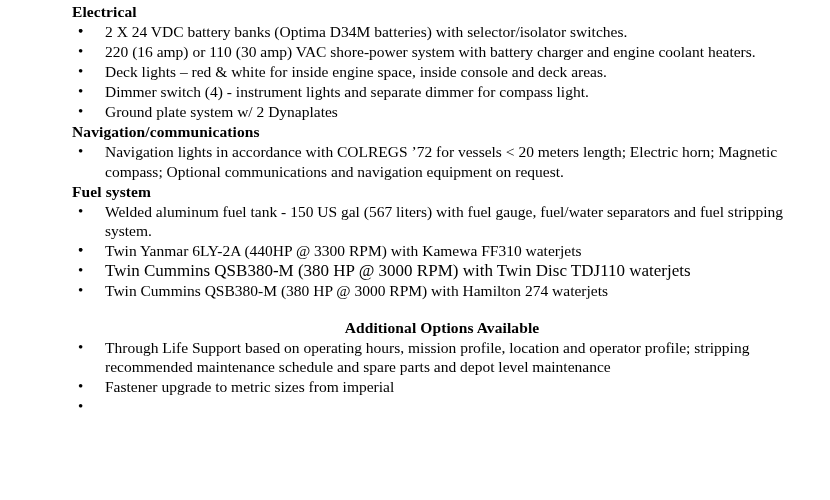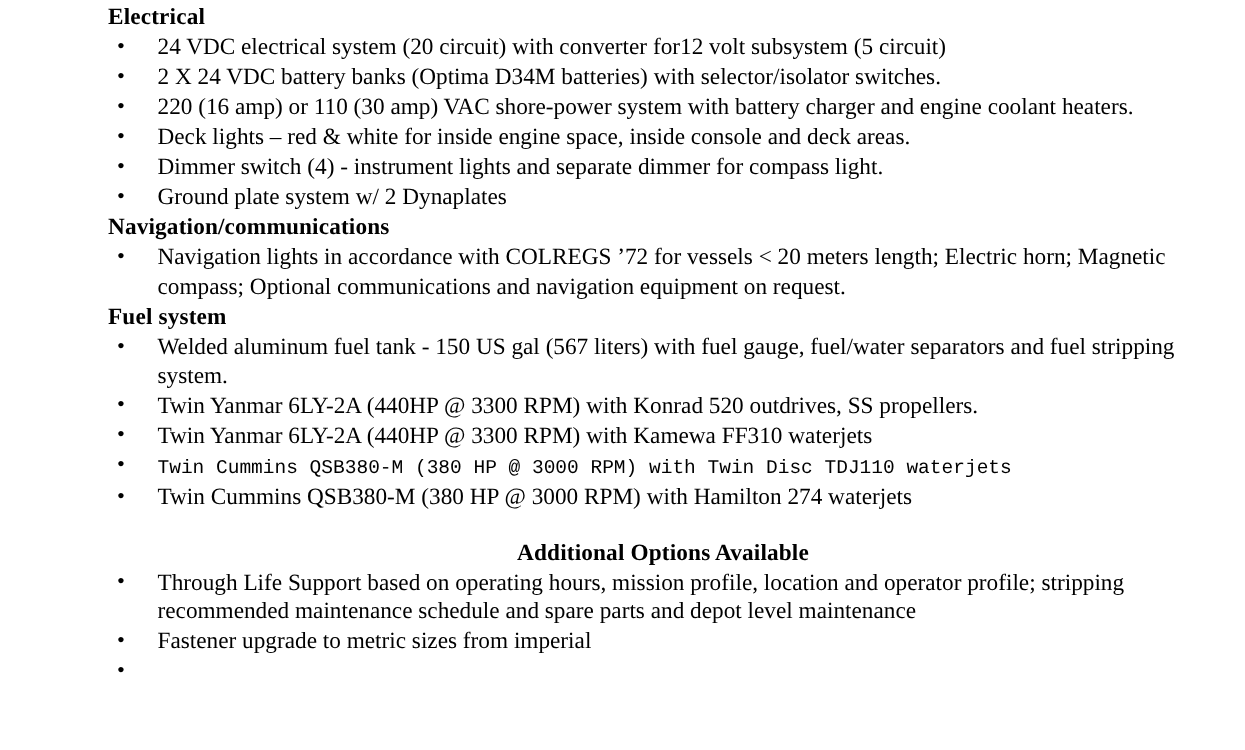--- a/index.html
+++ b/index.html
@@ -50,36 +50,35 @@
     text-align: left;
   }
   ul.bullets li .bullet-dot {
     position: absolute;
     left: 6px;
     top: 0;
     font-size: 15px;
     line-height: 19.5px;
   }
   li .small {
-    font-size: 13px;
-    font-family: Liberation Mono, monospace;
+    font-size: 17px;
   }
   .group {
     margin-bottom: 0;
   }
 </style>
 </head>
 <body>
 
 <div class="page">
   <div class="doc" id="doc-root">
       <div class="group">
         <div class="section-heading">Electrical</div>
         <ul class="bullets">
-          <li><span class="bullet-dot">•</span><span>24 VDC electrical system (20 circuit) with converter for12 volt subsystem (5 circuit)</span></li>
+          <li><span class="bullet-dot">•</span></li>
           <li><span class="bullet-dot">•</span><span>2 X 24 VDC battery banks (Optima D34M batteries) with selector/isolator switches.</span></li>
           <li><span class="bullet-dot">•</span><span>220 (16 amp) or 110 (30 amp) VAC shore-power system with battery charger and engine coolant heaters.</span></li>
           <li><span class="bullet-dot">•</span><span>Deck lights – red &amp; white for inside engine space, inside console and deck areas.</span></li>
           <li><span class="bullet-dot">•</span><span>Dimmer switch (4) - instrument lights and separate dimmer for compass light.</span></li>
           <li><span class="bullet-dot">•</span><span>Ground plate system w/ 2 Dynaplates</span></li>
         </ul>
       </div>
       <div class="group">
         <div class="section-heading">Navigation/communications</div>
         <ul class="bullets">
@@ -87,21 +86,21 @@
         </ul>
       </div>
       <div class="group">
         <div class="section-heading">Fuel system</div>
         <ul class="bullets">
           <li><span class="bullet-dot">•</span><span>Welded aluminum fuel tank - 150 US gal (567 liters) with fuel gauge, fuel/water separators and fuel stripping system.</span></li>
         </ul>
       </div>
       <div class="group">
         <ul class="bullets">
-          <li><span class="bullet-dot">•</span><span>Twin Yanmar 6LY-2A (440HP @ 3300 RPM) with Konrad 520 outdrives, SS propellers.</span></li>
+          <li><span class="bullet-dot">•</span></li>
           <li><span class="bullet-dot">•</span><span>Twin Yanmar 6LY-2A (440HP @ 3300 RPM) with Kamewa FF310 waterjets</span></li>
           <li><span class="bullet-dot">•</span><span class="small">Twin Cummins QSB380-M (380 HP @ 3000 RPM) with Twin Disc TDJ110 waterjets</span></li>
           <li><span class="bullet-dot">•</span><span>Twin Cummins QSB380-M (380 HP @ 3000 RPM) with Hamilton 274 waterjets</span></li>
         </ul>
       </div>
       <div class="group">
         <div class="section-heading spaced">Additional Options Available</div>
         <ul class="bullets">
           <li><span class="bullet-dot">•</span><span>Through Life Support based on operating hours, mission profile, location and operator profile; stripping recommended maintenance schedule and spare parts and depot level maintenance</span></li>
           <li><span class="bullet-dot">•</span><span>Fastener upgrade to metric sizes from imperial</span></li>

